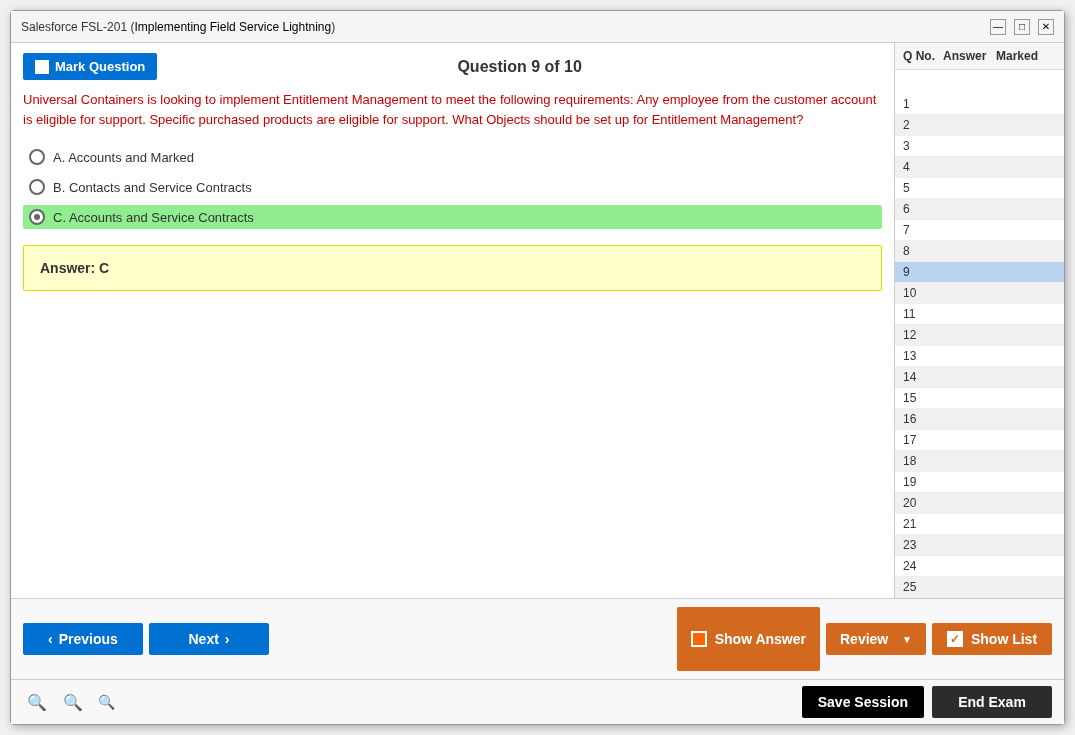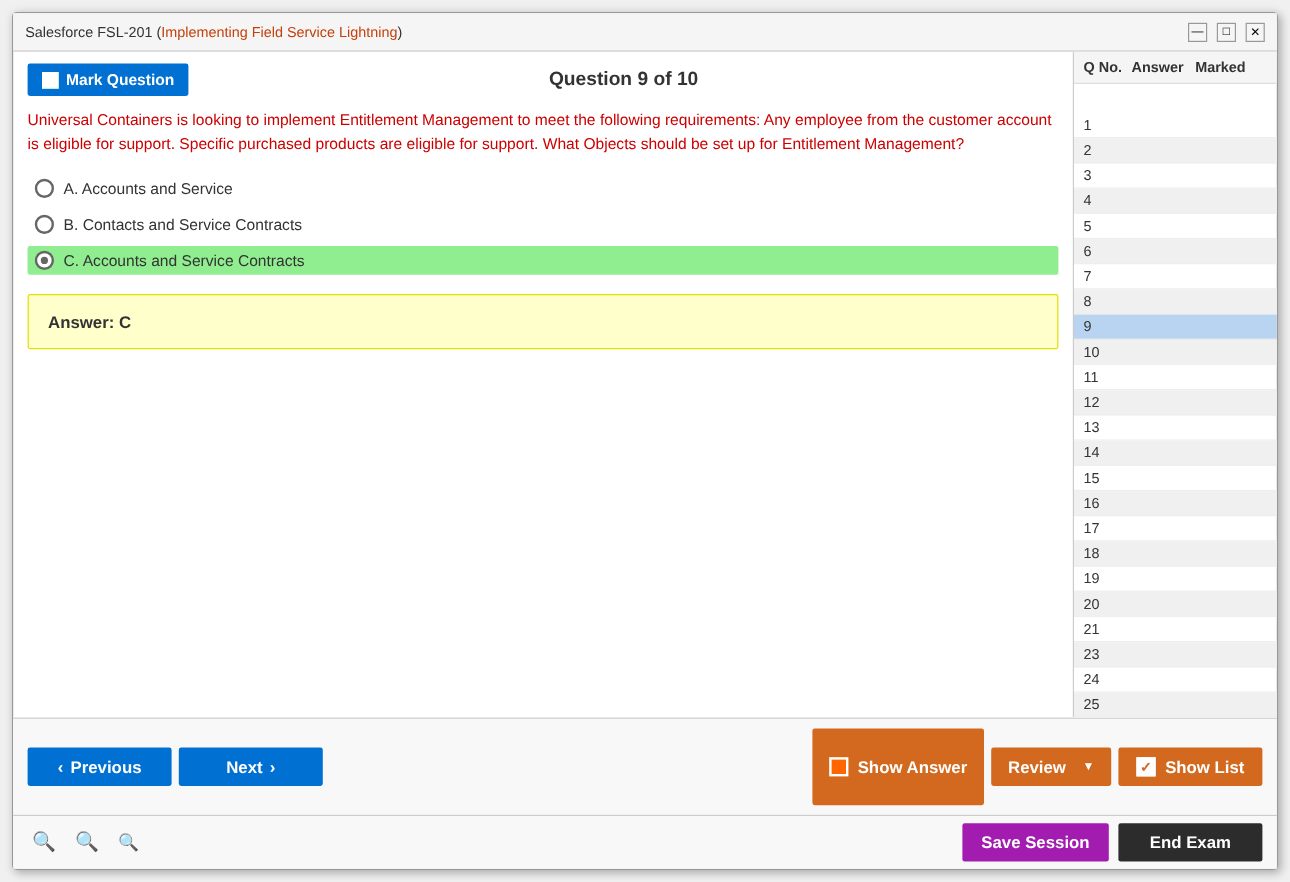--- a/index.html
+++ b/index.html
@@ -286,21 +286,21 @@
     .zoom-btn {
       background: none;
       border: none;
       cursor: pointer;
       font-size: 18px;
       color: #555;
       padding: 2px 4px;
     }
     .footer-spacer { flex: 1; }
     .save-session-btn {
-      background: #a21caf;
+      background: #000000;
       color: #fff;
       border: none;
       padding: 8px 16px;
       cursor: pointer;
       font-size: 14px;
       font-weight: bold;
       border-radius: 2px;
       min-width: 120px;
     }
     .end-exam-btn {
@@ -328,21 +328,21 @@
       gap: 24px;
     }
   </style>
 </head>
 <body>
 
 <div class="window">
 
   <div class="title-bar">
     <div class="title-bar-left">
-      Salesforce FSL-201 (<span style="color:#c2410c">Implementing Field Service Lightning</span>)
+      Salesforce FSL-201 (<span style="color:#000000">Implementing Field Service Lightning</span>)
     </div>
     <div class="title-bar-controls">
       <div class="title-bar-btn">—</div>
       <div class="title-bar-btn">□</div>
       <div class="title-bar-btn">✕</div>
     </div>
   </div>
 
   <div class="content-area">
 
@@ -354,21 +354,21 @@
           <span>Mark Question</span>
         </button>
         <div class="question-title">Question 9 of 10</div>
       </div>
 
       <div class="question-text">Universal Containers is looking to implement Entitlement Management to meet the following requirements: Any employee from the customer account is eligible for support. Specific purchased products are eligible for support. What Objects should be set up for Entitlement Management?</div>
 
       <div class="options-list">
         <div class="option-row">
           <div class="option-radio"></div>
-          <span class="option-label">A. Accounts and Service</span>
+          <span class="option-label">A. Accounts and Marked</span>
         </div>
         <div class="option-row">
           <div class="option-radio"></div>
           <span class="option-label">B. Contacts and Service Contracts</span>
         </div>
         <div class="option-row selected">
           <div class="option-radio checked"></div>
           <span class="option-label">C. Accounts and Service Contracts</span>
         </div>
       </div>

